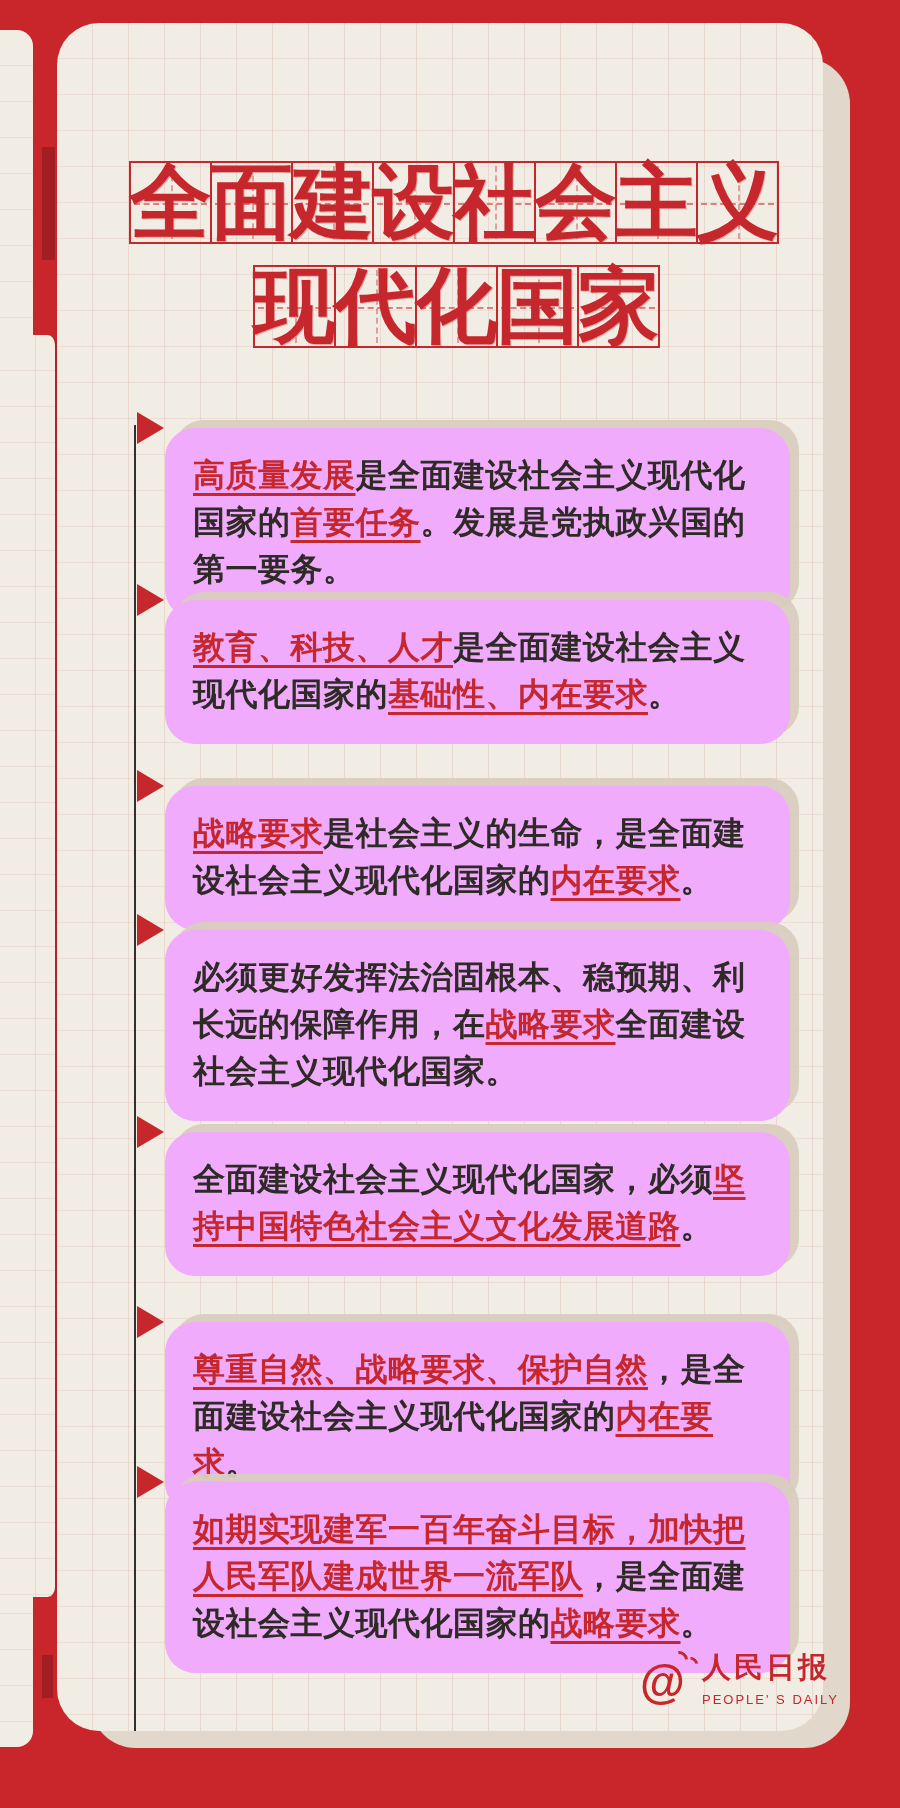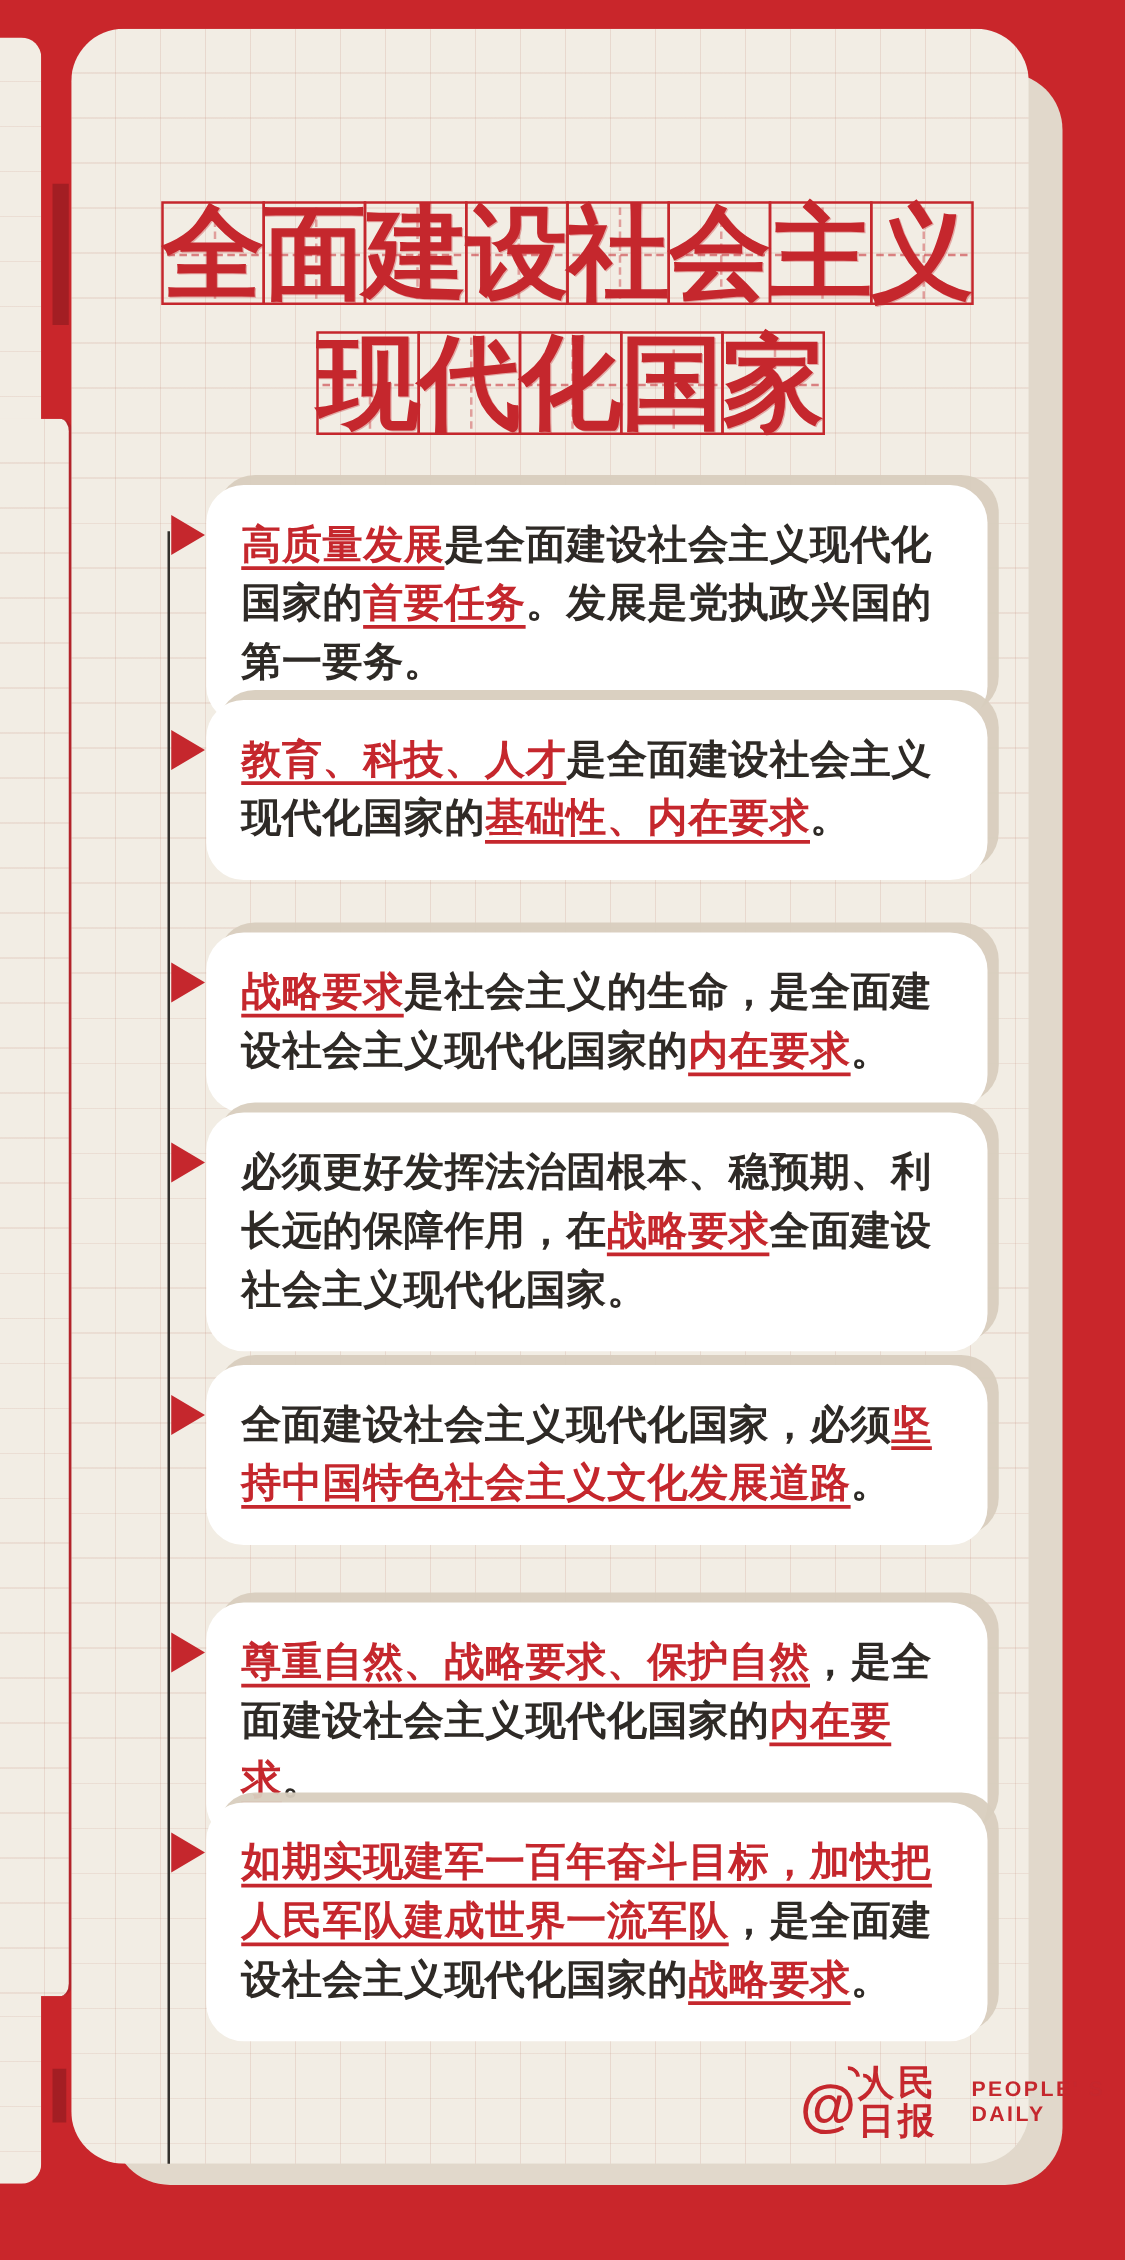--- a/index.html
+++ b/index.html
@@ -57,44 +57,44 @@
   .bullet:nth-of-type(6){top:1282px;}
   .bullet:nth-of-type(7){top:1442px;}
   .tri{
     position:absolute;left:137px;top:24px;width:0;height:0;
     border-left:27px solid #c5272d;
     border-top:16px solid transparent;
     border-bottom:16px solid transparent;
   }
   .bbox{
     position:absolute;left:165px;width:625px;box-sizing:border-box;
-    background:#ffffff;border-radius:30px;
+    background:#f0abfc;border-radius:30px;
     padding:24px 18px 26px 28px;
     box-shadow:9px -8px 0 rgba(216,205,190,0.95);
     font-size:32px;line-height:47px;letter-spacing:0.5px;
-    color:#2e2a26;font-weight:bold;
+    color:#2e2a26;font-weight:bold;margin-top:40px;
   }
   .seg-em{
     color:#c5272d;
     text-decoration:underline;
     text-decoration-thickness:3px;
     text-underline-offset:7px;
     text-decoration-color:#c5272d;
   }
   
   .logo{position:absolute;left:640px;top:1652px;display:flex;align-items:center;color:#c5272d;}
   .at-wrap{position:relative;width:54px;height:54px;margin-right:8px;}
   .at{position:absolute;left:0;top:6px;font-family:"Liberation Sans","DejaVu Sans",sans-serif;font-weight:bold;font-size:46px;line-height:46px;}
   .quip{position:absolute;width:12px;height:12px;border:3px solid #c5272d;border-radius:50%;
         border-color:#c5272d transparent transparent transparent;transform:rotate(40deg);}
   .quip-1{left:30px;top:-2px;}
   .quip-2{left:44px;top:4px;width:8px;height:8px;}
-  .logo-text{display:flex;flex-direction:row;}
+  .logo-text{display:flex;flex-direction:column;}
   .logo-cn{font-weight:bold;font-size:29px;line-height:30px;letter-spacing:3px;}
-  .logo-en{font-family:"Liberation Sans","DejaVu Sans",sans-serif;font-weight:bold;font-size:17px;letter-spacing:2px;margin-top:10px;}
+  .logo-en{font-family:"Liberation Sans","DejaVu Sans",sans-serif;font-weight:normal;font-size:13px;letter-spacing:2px;margin-top:10px;}
 </style>
 </head>
 <body>
 
 <div class="page">
 
   <div class="page-strip-1 grid-paper"></div>
   <div class="bookmark bookmark-top"></div>
   <div class="bookmark bookmark-bottom"></div>
   <div class="page-strip-2 grid-paper"></div>

